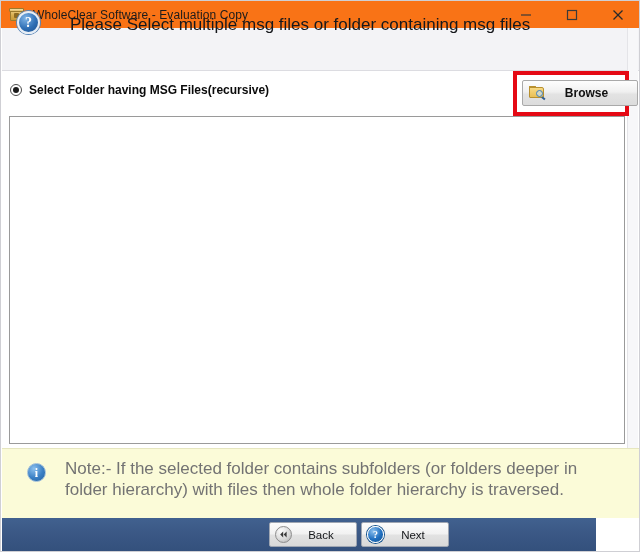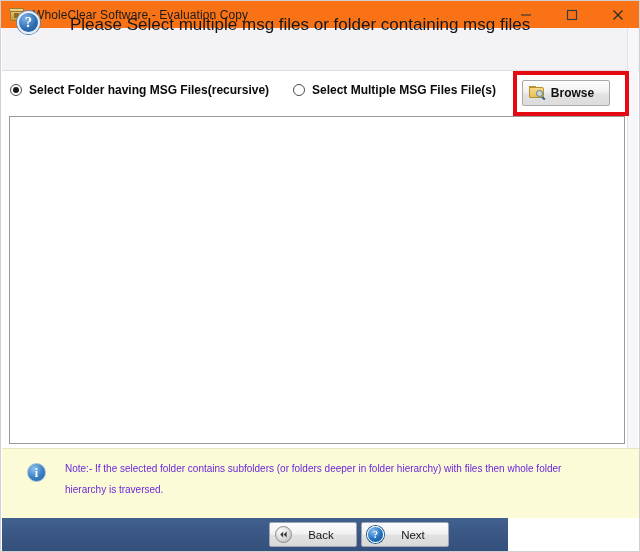--- a/index.html
+++ b/index.html
@@ -177,21 +177,21 @@
     left: 512px; top: 70px;
     width: 116px; height: 45px;
     border: 4px solid #e50914;
     box-sizing: border-box;
     background: #ffffff;
     z-index: 5;
   }
   .browse-btn {
     position: absolute;
     left: 521px; top: 79px;
-    width: 88px; height: 26px;
+    width: 116px; height: 26px;
     background: linear-gradient(180deg,#fdfdfd 0%, #f0f0f0 45%, #e3e3e3 55%, #dcdcdc 100%);
     border: 1px solid #a9a9a9;
     border-radius: 2px;
     box-sizing: border-box;
     display: flex;
     align-items: center;
     z-index: 6;
   }
   .folder-icon {
     position: relative;
@@ -289,30 +289,30 @@
     color: #ffffff;
     font-size: 12px;
     font-weight: bold;
     line-height: 1;
     font-family: "Liberation Serif", serif;
   }
   .note-text {
     position: absolute;
     left: 64px; top: 457px;
     width: 540px;
-    font-size: 10px;
-    color: #6d28d9;
+    font-size: 17px;
+    color: #737373;
     line-height: 21px;
   }
 
   
   .footer {
     position: absolute;
     left: 1px; top: 517px;
-    width: 506px; height: 34px;
+    width: 594px; height: 34px;
     background: linear-gradient(180deg,#41618f 0%, #3a5784 50%, #33507c 100%);
     box-sizing: border-box;
   }
   .footer-buttons {
     position: absolute;
     left: 267px; top: 4px;
     display: flex;
     align-items: center;
   }
   .nav-btn {
@@ -423,24 +423,20 @@
   <div class="q-icon">
     <span>?</span>
   </div>
   <div class="header-text">Please Select multiple msg files or folder containing msg files</div>
 
   <div class="options-row">
     <div class="radio-opt opt1">
       <div class="radio-mark checked"></div>
       <div class="radio-label">Select Folder having MSG Files(recursive)</div>
     </div>
-    <div class="radio-opt opt2">
-      <div class="radio-mark"></div>
-      <div class="radio-label">Select Multiple MSG Files File(s)</div>
-    </div>
   </div>
 
   <div class="red-box"></div>
 
   <div class="browse-btn">
     <div class="folder-icon">
       <div class="tab"></div>
       <div class="back"></div>
       <div class="glass"></div>
       <div class="handle"></div>

